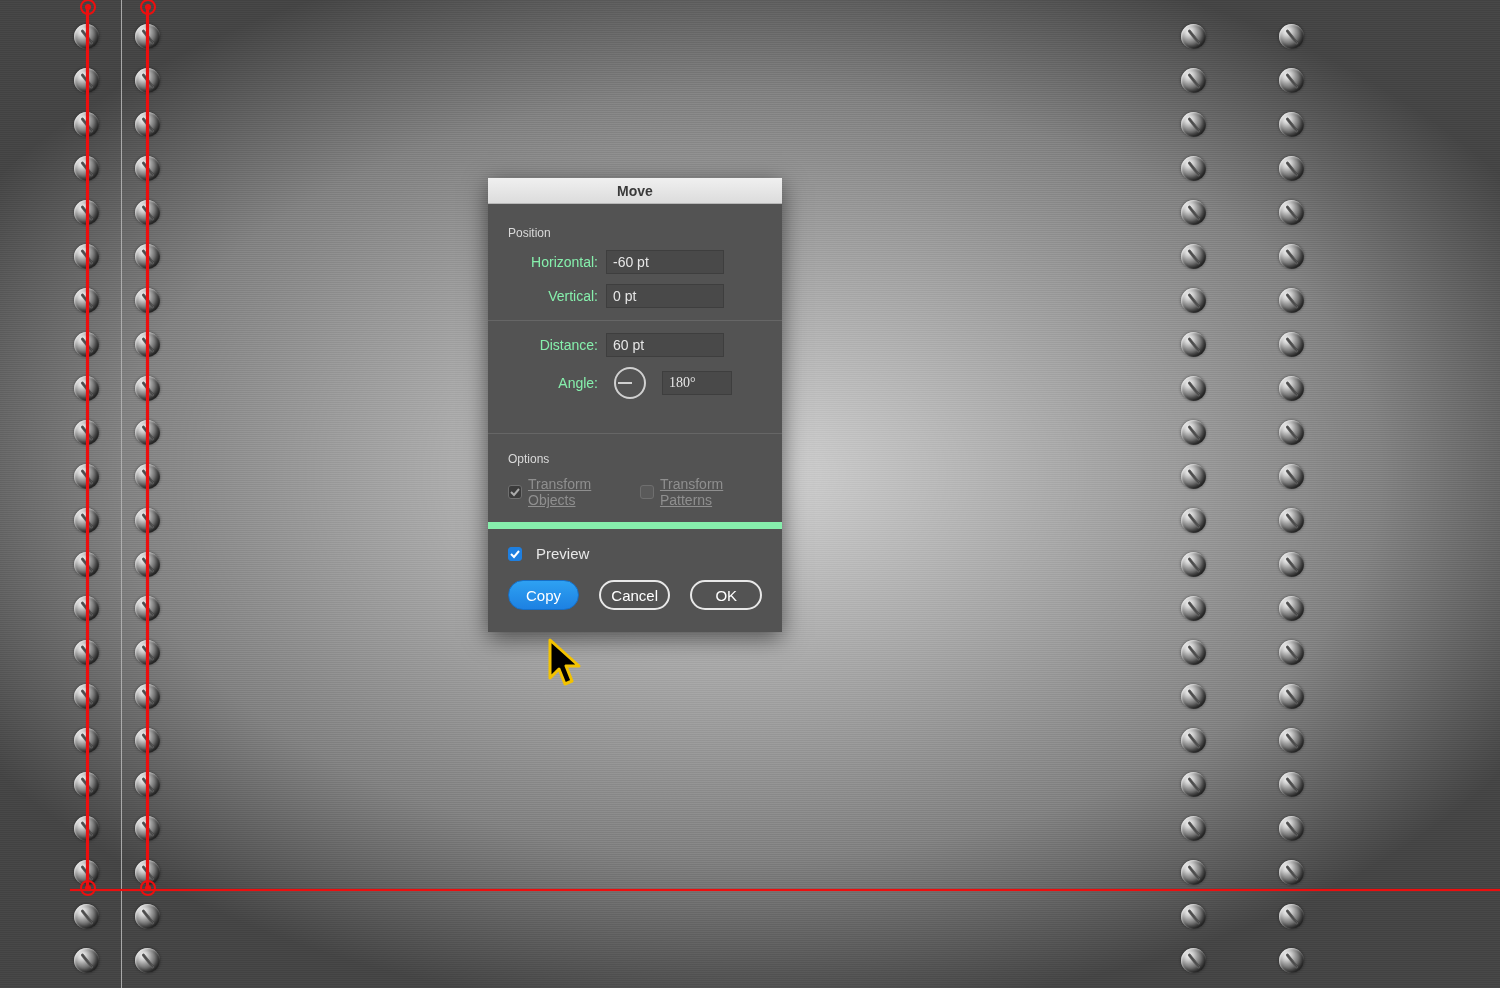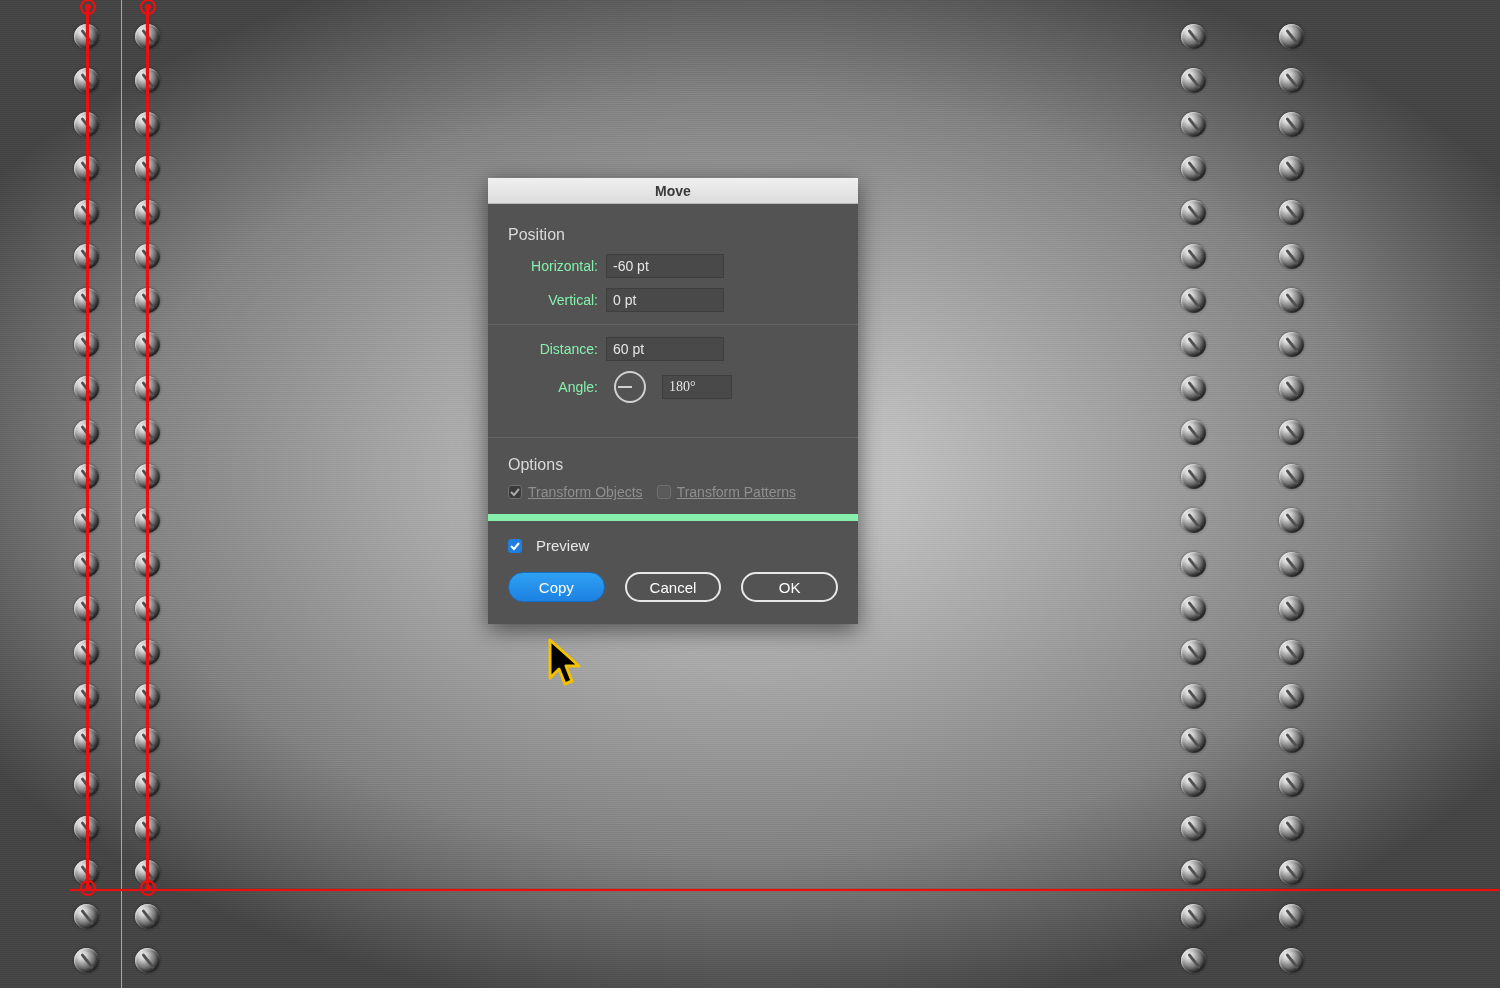--- a/index.html
+++ b/index.html
@@ -63,33 +63,33 @@
       background: transparent; left:50%; transform: translateX(-50%);
     }
     .anchor .dot{position:absolute;width:6px;height:6px;background:#ff0a0a;border-radius:50%;left:50%;top:50%;transform:translate(-50%,-50%);}
     .anchor.top{ top:-8px; } .anchor.bottom{ bottom:-8px; }
     .sel-footer{
       position:absolute; left:70px; right:0; bottom:97px; height:2px; background:#ff0a0a; box-shadow:0 0 1px rgba(255,0,0,0.9);
     }
 
     
     .dialog {
-      position: absolute; left: 488px; top: 178px; width: 370px;
+      position: absolute; left: 488px; top: 178px; width: 294px;
       background: #535353; box-shadow: 0 6px 22px rgba(0,0,0,0.55);
       color: #ddd;
       font-size: 14px;
     }
     .titlebar {
       height: 26px; background: linear-gradient(#f0f0f0,#dcdcdc);
       text-align: center; color: #3a3a3a; font-weight: 700;
       line-height: 26px; font-size: 14px;
       border-bottom: 1px solid #b7b7b7;
     }
     .dlg-body { padding: 22px 20px 6px 20px; }
-    .group-title { color: #d9d9d9; font-size: 16px; margin-bottom: 10px; }
+    .group-title { color: #d9d9d9; font-size: 12px; margin-bottom: 10px; }
     .row { display:flex; align-items:center; margin-bottom: 10px; }
     .label { width: 90px; text-align: right; color:#86efac; margin-right: 8px; font-size:14px;}
     .input {
       width: 118px; height: 24px; background:#494949; color:#e6e6e6;
       border:1px solid #3e3e3e; padding:0 6px; font-size:14px; outline:none;
     }
     .hr { border-top:1px solid #666; margin: 12px -20px; }
     .angle-row { display:flex; align-items:center; margin-bottom: 4px;}
     .angle-dial {
       width:32px; height:32px; border:2px solid #d0d0d0; border-radius:50%;

